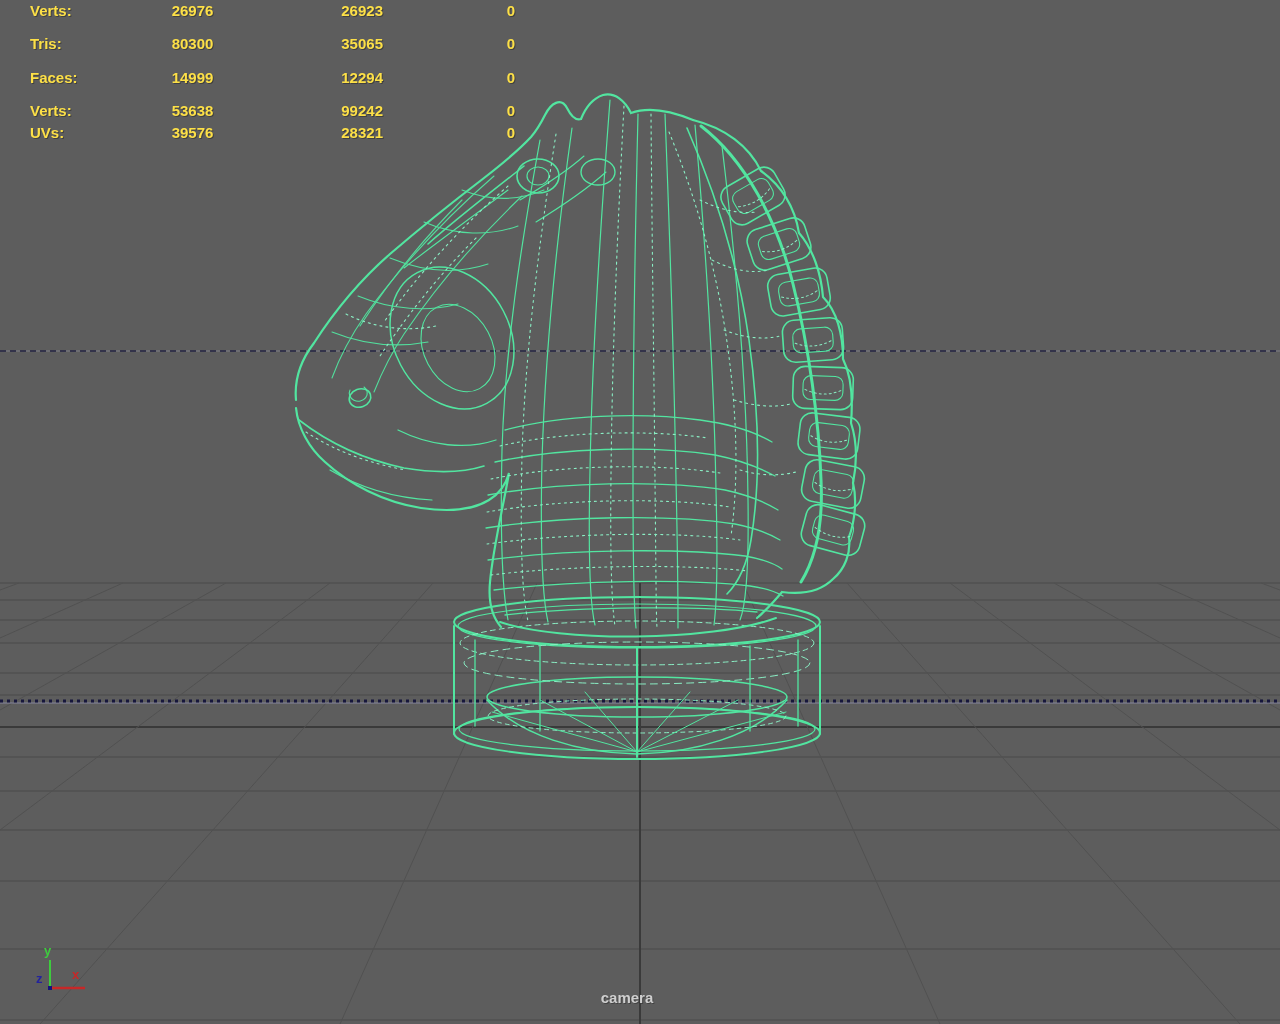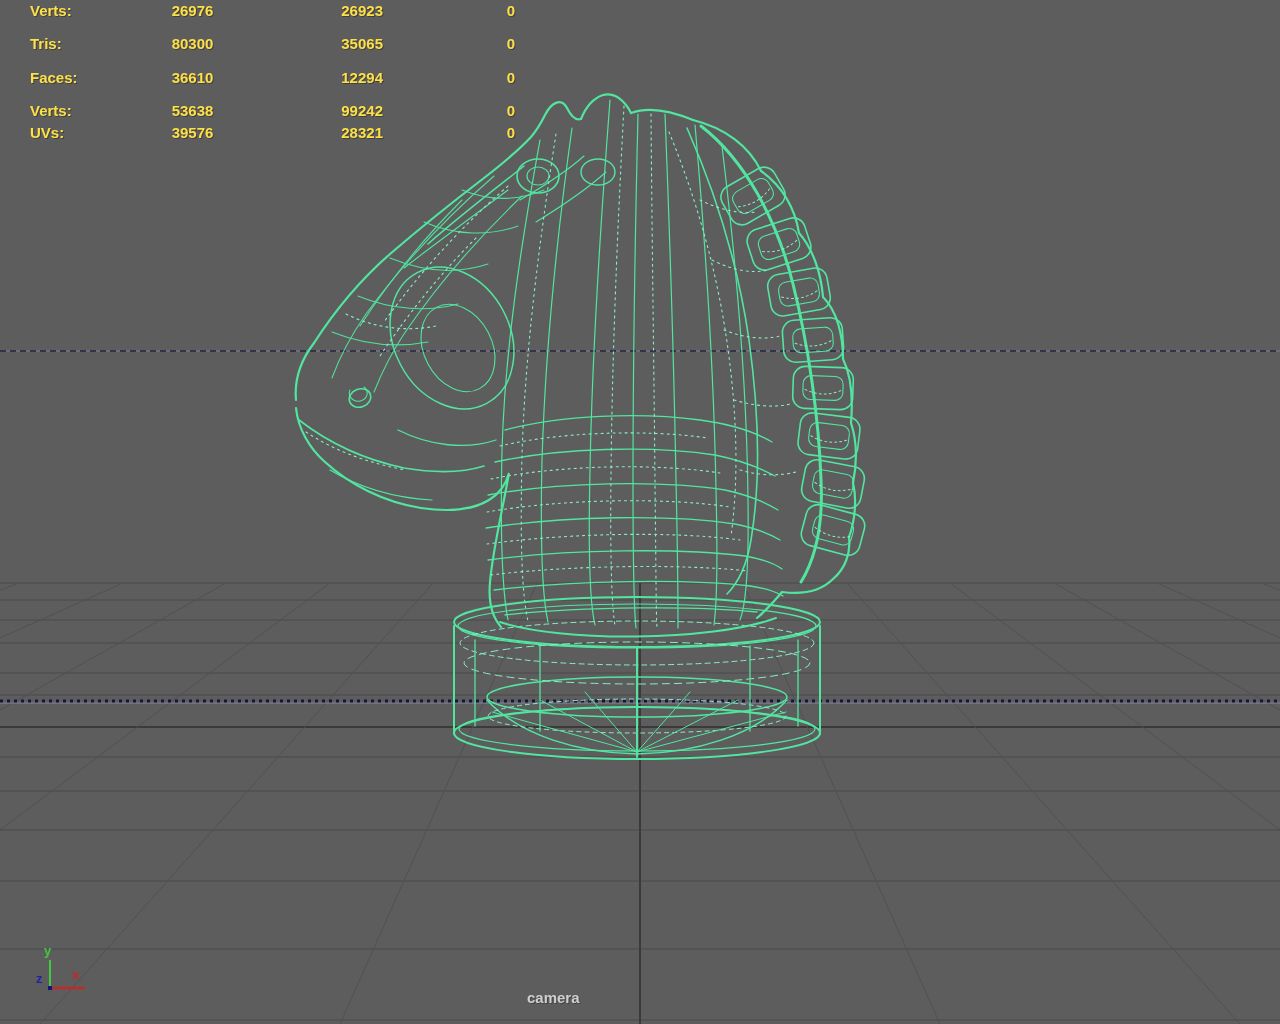--- a/index.html
+++ b/index.html
@@ -14,22 +14,22 @@
   .hud{position:absolute;left:0;top:0;width:560px;height:170px;
        font-weight:bold;font-size:15px;color:#fde047;
        text-shadow:1px 1px 0 rgba(40,40,40,.55);}
   .hud-row{position:absolute;left:0;height:17px;width:560px;}
   .hud-row span{position:absolute;top:0;display:block;white-space:nowrap;}
   .hud-label{left:30px;width:95px;text-align:left;}
   .hud-c1{left:130px;width:125px;text-align:center;}
   .hud-c2{left:258px;width:125px;text-align:right;}
   .hud-c3{left:390px;width:125px;text-align:right;}
   
-  .camera-label{position:absolute;left:527px;top:989px;width:160px;
-       text-align:left;font-weight:bold;font-size:15px;color:#cfcfcf;
+  .camera-label{position:absolute;left:547px;top:989px;width:160px;
+       text-align:center;font-weight:bold;font-size:15px;color:#cfcfcf;
        text-shadow:1px 1px 0 rgba(40,40,40,.5);}
   
   .axis-gizmo{position:absolute;left:36px;top:942px;width:64px;height:60px;
        font-weight:bold;font-size:13px;}
   .axis-gizmo span{position:absolute;line-height:13px;}
   .axis-y{left:8px;top:2px;color:#3ecb3e;}
   .axis-x{left:36px;top:26px;color:#c62828;}
   .axis-z{left:0px;top:30px;color:#23239d;}
   .axis-gizmo svg{position:absolute;left:0;top:0;}
 </style>
@@ -208,21 +208,21 @@
       <span class="hud-c3">0</span>
     </div>
     <div class="hud-row" style="top:35px">
       <span class="hud-label">Tris:</span>
       <span class="hud-c1">80300</span>
       <span class="hud-c2">35065</span>
       <span class="hud-c3">0</span>
     </div>
     <div class="hud-row" style="top:69px">
       <span class="hud-label">Faces:</span>
-      <span class="hud-c1">36610</span>
+      <span class="hud-c1">14999</span>
       <span class="hud-c2">12294</span>
       <span class="hud-c3">0</span>
     </div>
     <div class="hud-row" style="top:102px">
       <span class="hud-label">Verts:</span>
       <span class="hud-c1">53638</span>
       <span class="hud-c2">99242</span>
       <span class="hud-c3">0</span>
     </div>
     <div class="hud-row" style="top:124px">

